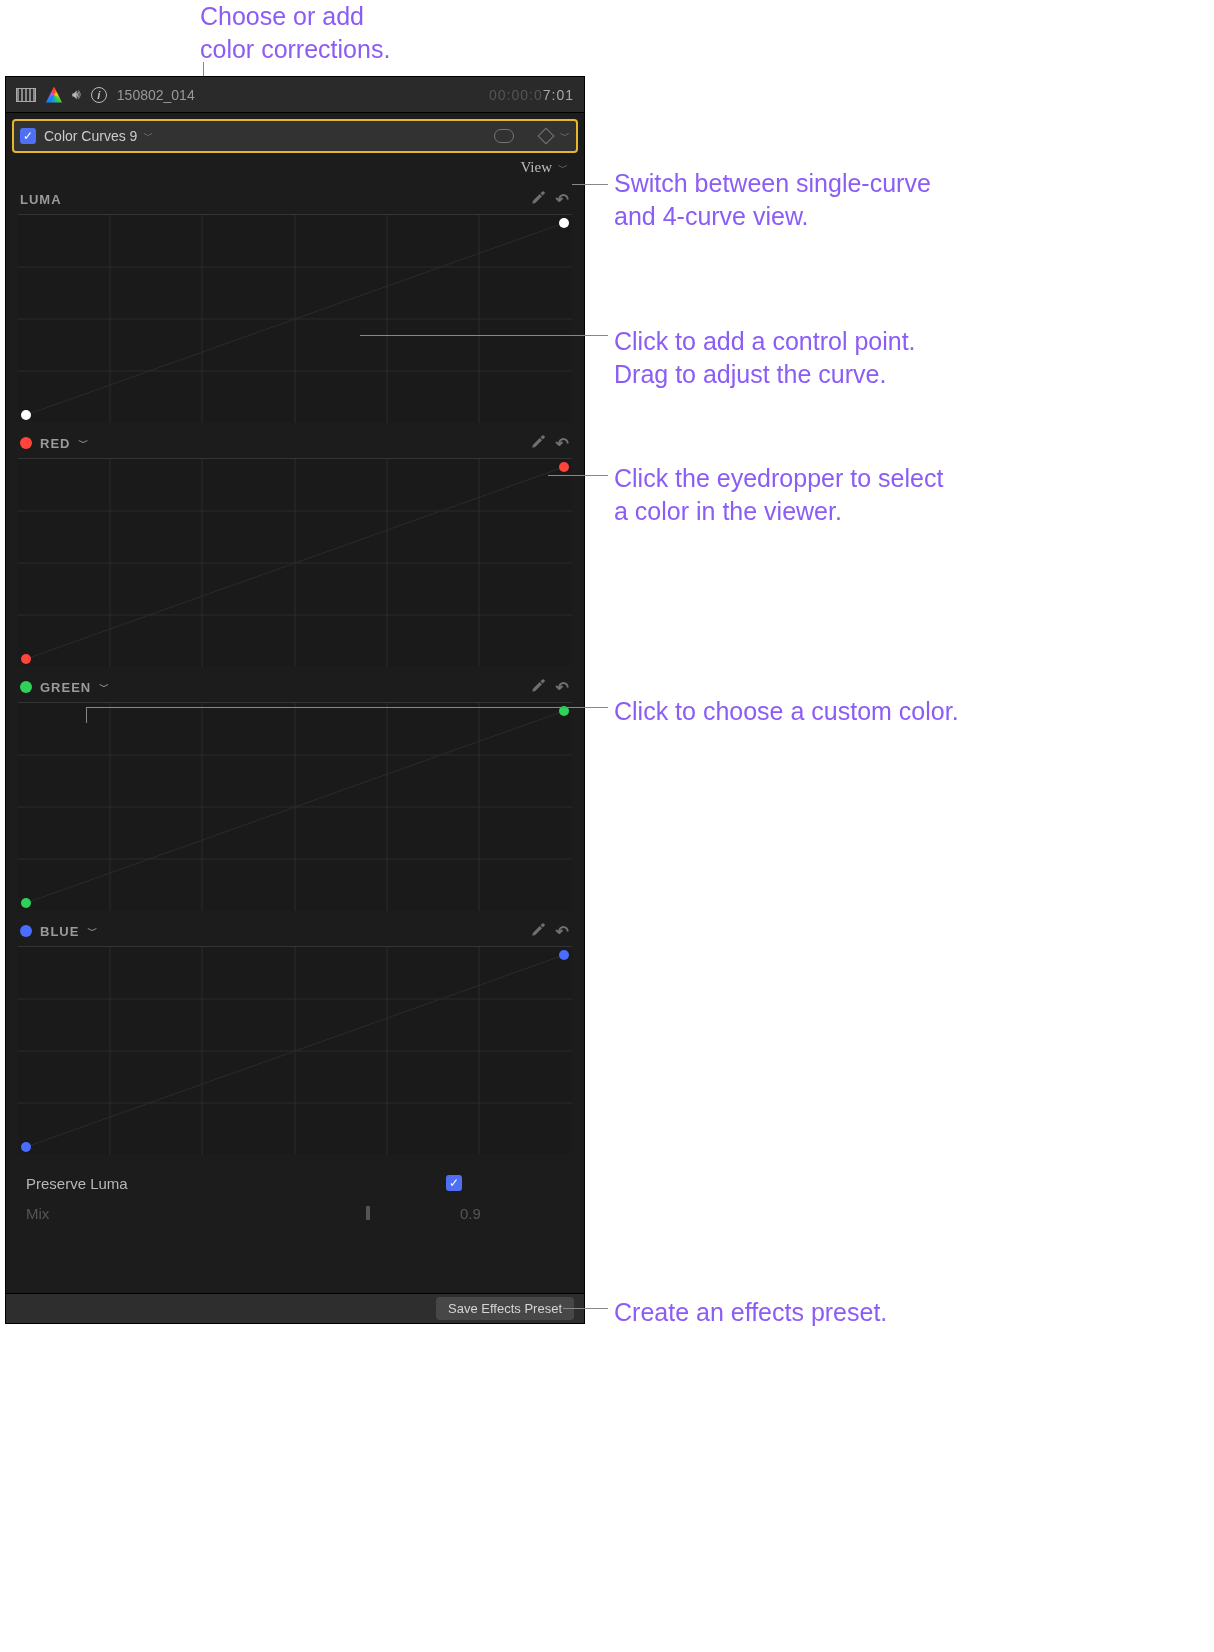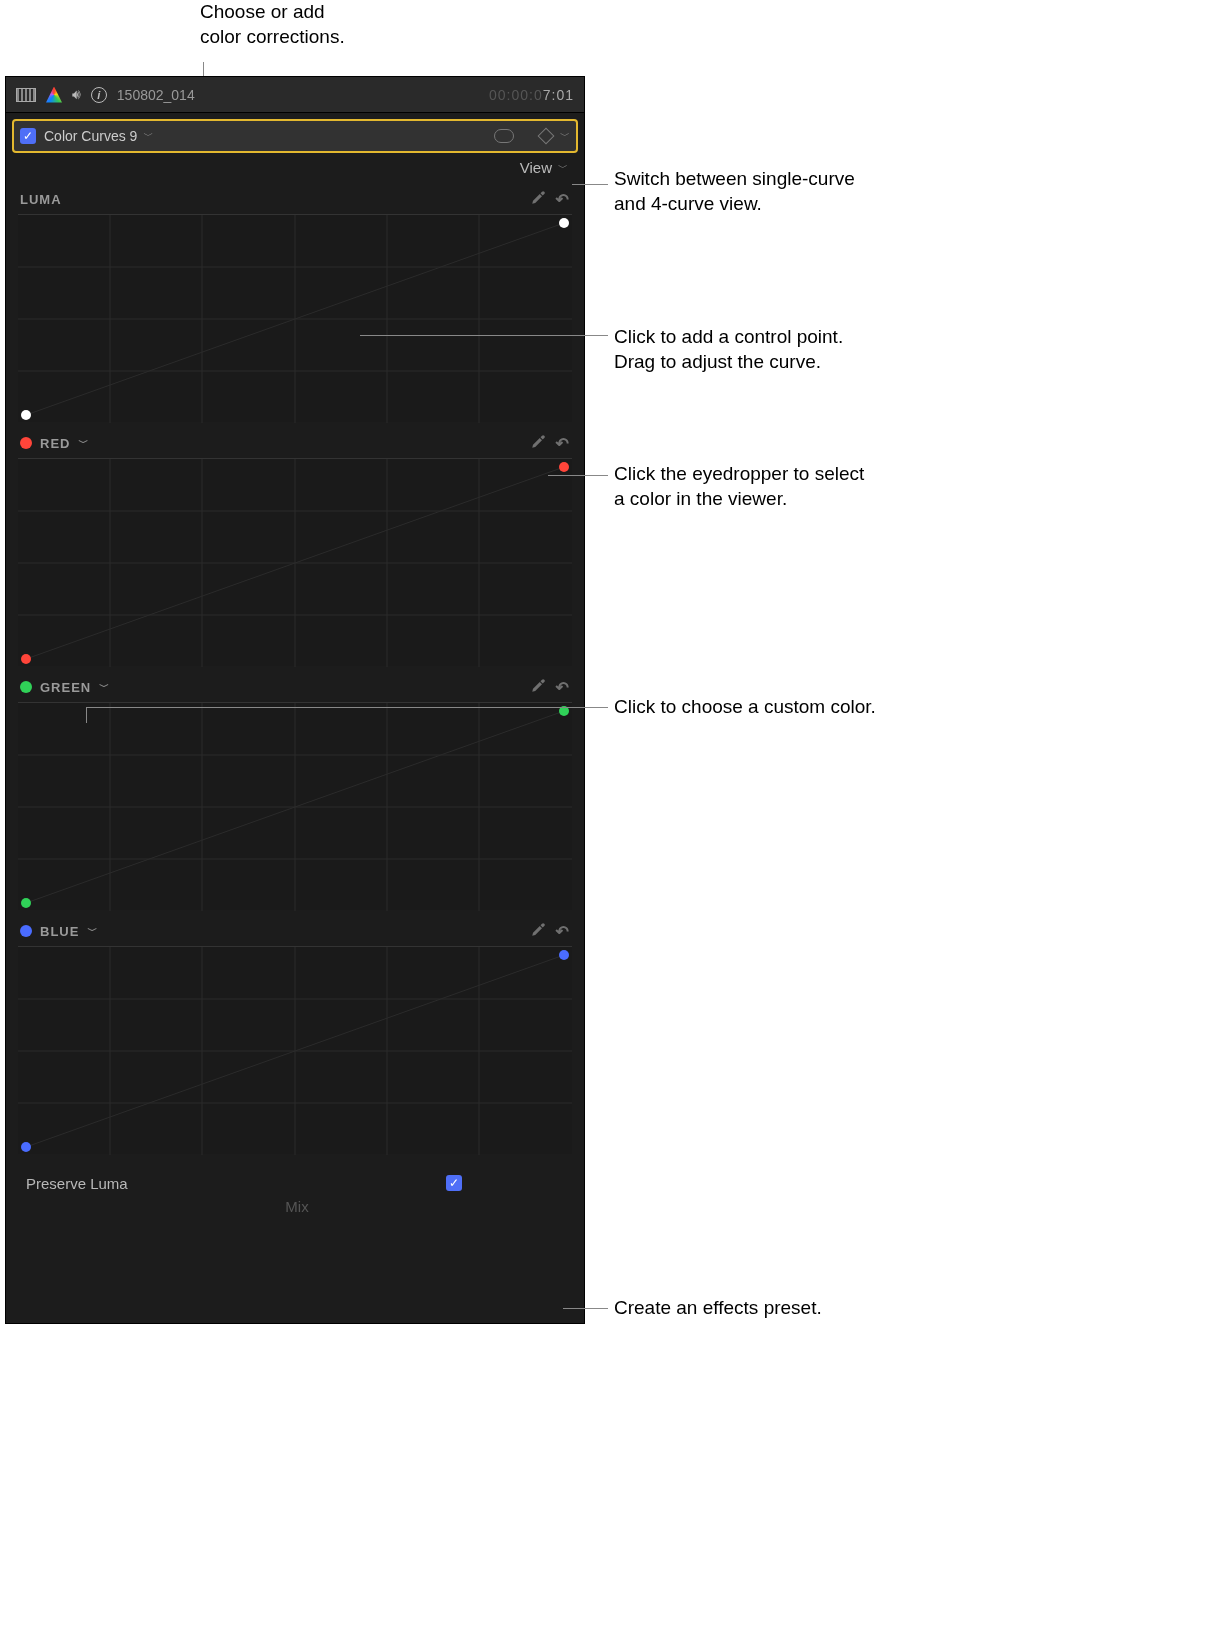--- a/index.html
+++ b/index.html
@@ -54,21 +54,21 @@
     color: #fff; font-size: 12px;
     flex-shrink: 0;
   }
   .dropdown-label { display: flex; align-items: center; gap: 6px; color: #ccc; }
   .chev { font-size: 10px; color: #888; }
   .effects-row .grow { flex: 1; }
   .mask-icon { width: 20px; height: 14px; border: 1px solid #777; border-radius: 7px; }
   .kf-icon { width:12px;height:12px;border:1px solid #777; transform: rotate(45deg); }
   .view-row {
     display: flex; justify-content: flex-end; padding: 6px 16px 2px 0;
-    color: #bbb; font-size: 15px; gap: 6px; align-items: center;
+    color: #bbb; font-size: 15px; gap: 6px; align-items: center; font-family: Liberation Serif, serif;
   }
   .curve-section { padding: 6px 12px 0 12px; }
   .curve-header {
     display: flex; align-items: center; gap: 8px; color: #9a9a9a;
     font-size: 13px; letter-spacing: 1px; font-weight: 600;
     padding: 4px 2px;
   }
   .swatch { width: 12px; height: 12px; border-radius: 50%; flex-shrink: 0; }
   .curve-header .grow { flex: 1; }
   .icon-btn { color: #707070; font-size: 16px; }
@@ -76,38 +76,38 @@
   .curve-box {
     width: 554px; height: 208px;
     background: #1a1a1a;
     border-top: 1px solid #333;
     position: relative;
   }
   .curve-box svg.grid line { stroke: #2b2b2b; stroke-width:1; }
   .bottom-params { padding: 14px 16px 0 20px; color: #b8b8b8; font-size: 15px; }
   .param-row { display: flex; align-items: center; height: 30px; gap: 10px; }
   .param-row .label { flex: 0 0 300px; }
-  .mix-row { color: #555; flex-direction: column; }
+  .mix-row { color: #555; }
   .mix-row .label { flex: 0 0 230px; }
   .mix-tick { width: 4px; height: 14px; background: #555; border-radius:1px; }
   .mix-val { margin-left: 80px; color: #555; }
   .footer {
     position: absolute; bottom: 0; left:0; right:0;
     height: 30px; background: #2e2e2e; border-top: 1px solid #000;
     display:flex; justify-content:flex-end; align-items:center; padding: 0 10px;
   }
   .footer button {
     background:#474747; border:none; color:#d5d5d5;
     padding:4px 12px; border-radius:4px; font-size:13px;
   }
   
   .annotation {
     position: absolute;
-    font-size: 19px;
-    color: #000000;
+    font-size: 25px;
+    color: #8b5cf6;
     line-height: 1.3;
   }
   .callout-line {
     position: absolute;
     background: #888;
   }
   .film-icon { width: 20px; height: 14px; border: 1px solid #aaa; background: repeating-linear-gradient(90deg,#888 0 2px,transparent 2px 4px); }
   .color-icon { width: 16px; height: 16px; position: relative; }
   .color-icon::before {
     content: ""; position:absolute; inset:0;
@@ -278,20 +278,23 @@
       <span class="checkbox">✓</span>
     </div>
     <div class="param-row mix-row">
       <span class="label">Mix</span>
       <span style="flex:0 0 90px"></span>
       <span class="mix-tick"></span>
       <span class="mix-val">0.9</span>
     </div>
   </div>
 
+  <div class="footer">
+    <button>Save Effects Preset</button>
+  </div>
 </div>
 
 <div class="annotation" style="left:614px; top:167px; white-space:pre;">Switch between single-curve
 and 4-curve view.</div>
 <div class="callout-line" style="left:572px; top:184px; width:36px; height:1px;"></div>
 
 <div class="annotation" style="left:614px; top:325px; white-space:pre;">Click to add a control point.
 Drag to adjust the curve.</div>
 <div class="callout-line" style="left:360px; top:335px; width:248px; height:1px;"></div>
 

